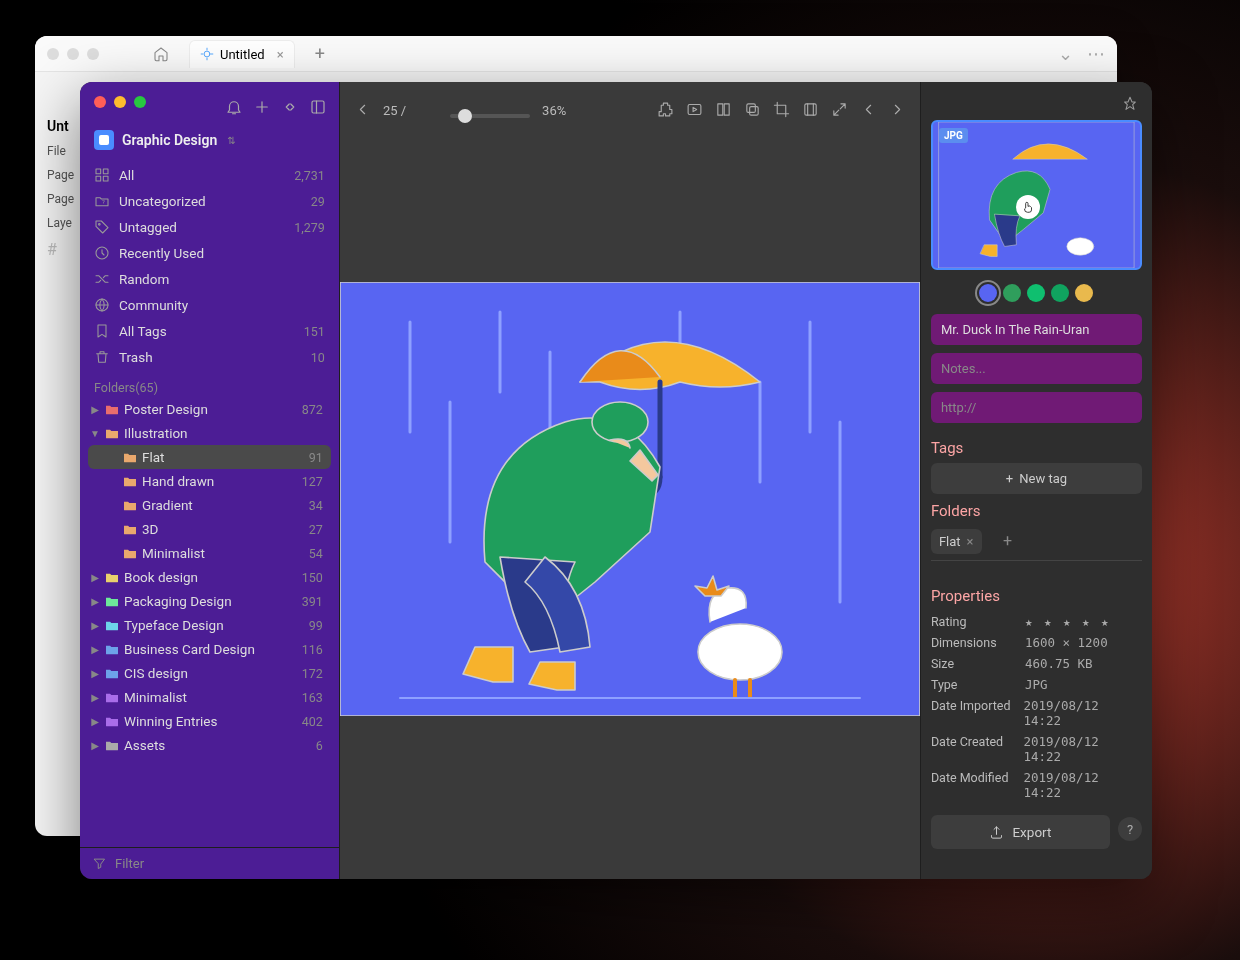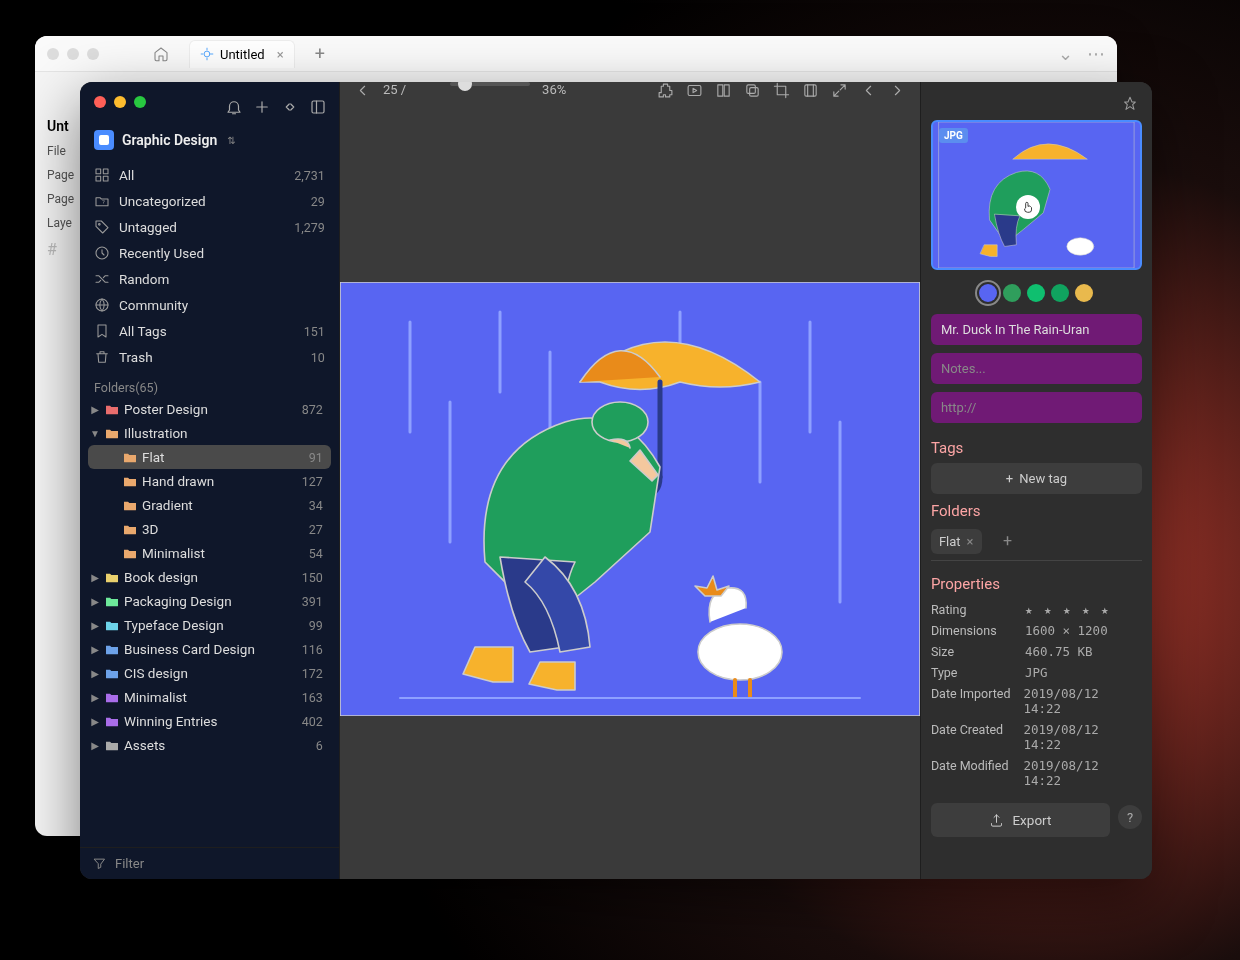--- a/index.html
+++ b/index.html
@@ -21,21 +21,21 @@
 .bg-leftcol { position:absolute; top:72px; left:12px; width:60px; font-size:12px; color:#555;}
 .bg-leftcol .row{ margin:10px 0;}
 .main-window {
   position:absolute; top:82px; left:80px; width:1072px; height:797px;
   background:#2e2e2e; border-radius:12px; box-shadow:0 20px 60px rgba(0,0,0,0.5);
   display:flex; color:#ccc; overflow:hidden;
 }
 .traffic { position:absolute; top:14px; left:14px; display:flex; gap:8px;}
 .tdot{ width:12px;height:12px;border-radius:50%;}
 .tr{background:#ff5f57;} .ty{background:#febc2e;} .tg{background:#28c840;}
-.sidebar{ width:272px; background:#0f172a; padding-top:12px; display:flex; flex-direction:column; border-right:1px solid #1e1e1e;}
+.sidebar{ width:272px; background:#4c1d95; padding-top:12px; display:flex; flex-direction:column; border-right:1px solid #1e1e1e;}
 .sb-iconrow{ display:flex; justify-content:flex-end; gap:10px; padding:0 12px; height:26px; align-items:center;}
 .sb-iconrow .ic{ width:18px; height:18px; color:#aaa;}
 .library-header{ display:flex; align-items:center; gap:8px; padding:10px 14px 10px 14px;}
 .lib-icon{ width:20px; height:20px; background:#4a8cff; border-radius:4px; display:flex; align-items:center;justify-content:center;}
 .lib-icon::before{content:"";width:10px;height:10px;background:#fff;border-radius:2px;}
 .lib-name{ font-weight:600; color:#eee; font-size:14px;}
 .updown{ color:#888; font-size:10px; margin-left:2px;}
 .sb-list{ padding:2px 8px; flex:1; overflow-y:auto;}
 .sb-row{ display:flex; align-items:center; padding:5px 6px; border-radius:6px; gap:9px; font-size:13.5px; color:#ddd; cursor:pointer;}
 .sb-row .ic{ width:16px; height:16px; color:#999; flex-shrink:0;}
@@ -45,21 +45,21 @@
 .folder-row{ display:flex; align-items:center; padding:4px 2px; gap:4px; font-size:13.5px; color:#ddd; border-radius:6px; cursor:pointer;}
 .folder-row.selected{ background:#4a4a4a;}
 .ftoggle{ width:10px; text-align:center; color:#888; font-size:10px;}
 .ficon{ width:16px;height:16px; display:flex; align-items:center; justify-content:center;}
 .ficon svg{width:16px;height:16px;}
 .folder-row .label{flex:1;}
 .folder-row .cnt{ color:#888; font-size:12.5px; padding-right:6px;}
 .sub{ padding-left:20px;}
 .filter-bar{ border-top:1px solid #1e1e1e; padding:8px 12px; display:flex; align-items:center; gap:8px; color:#888; font-size:13px;}
 .center{ flex:1; background:#3a3a3a; display:flex; flex-direction:column;}
-.toolbar{ height:36px; display:flex; align-items:flex-start; padding:0 14px; gap:12px; font-size:13px; color:#bbb;}
+.toolbar{ height:36px; display:flex; align-items:flex-end; padding:0 14px; gap:12px; font-size:13px; color:#bbb;}
 .toolbar .ic{ width:17px;height:17px; color:#aaa;}
 .tool-spacer{flex:1;}
 .zoom-slider{ width:80px; height:4px; background:#555; border-radius:2px; position:relative;}
 .zoom-slider::before{content:"";position:absolute;left:8px;top:-5px;width:14px;height:14px;background:#ddd;border-radius:50%;}
 .canvas{ flex:1; display:flex; align-items:center; justify-content:center; background:#3a3a3a;}
 .artwork{ width:580px; height:434px; background:#5865f2; position:relative; overflow:hidden;}
 .inspector{ width:242px; background:#2e2e2e; border-left:1px solid #1e1e1e; padding:10px 10px 0; overflow-y:auto;}
 .insp-top{ display:flex; justify-content:flex-end; padding:4px 4px 8px;}
 .insp-top .ic{width:16px;height:16px;color:#999;}
 .thumb{ width:100%; height:150px; border:2px solid #4a8cff; border-radius:6px; background:#5865f2; position:relative; overflow:hidden;}
@@ -505,21 +505,21 @@
     </div>
     <div class="insp-label">Folders</div>
     <div>
       <span class="chip">
         <span>Flat</span>
         <span class="x">×</span>
       </span>
       <span class="add-folder">+</span>
     </div>
     <div class="props">
-      <div class="insp-label" style="margin-top:4px">Properties</div>
+      <div class="insp-label" style="margin-top:16px">Properties</div>
       <div id="props">
           <div class="prow">
             <span class="k">Rating</span>
             <span class="v stars">★ ★ ★ ★ ★</span>
           </div>
           <div class="prow">
             <span class="k">Dimensions</span>
             <span class="v">1600 × 1200</span>
           </div>
           <div class="prow">

